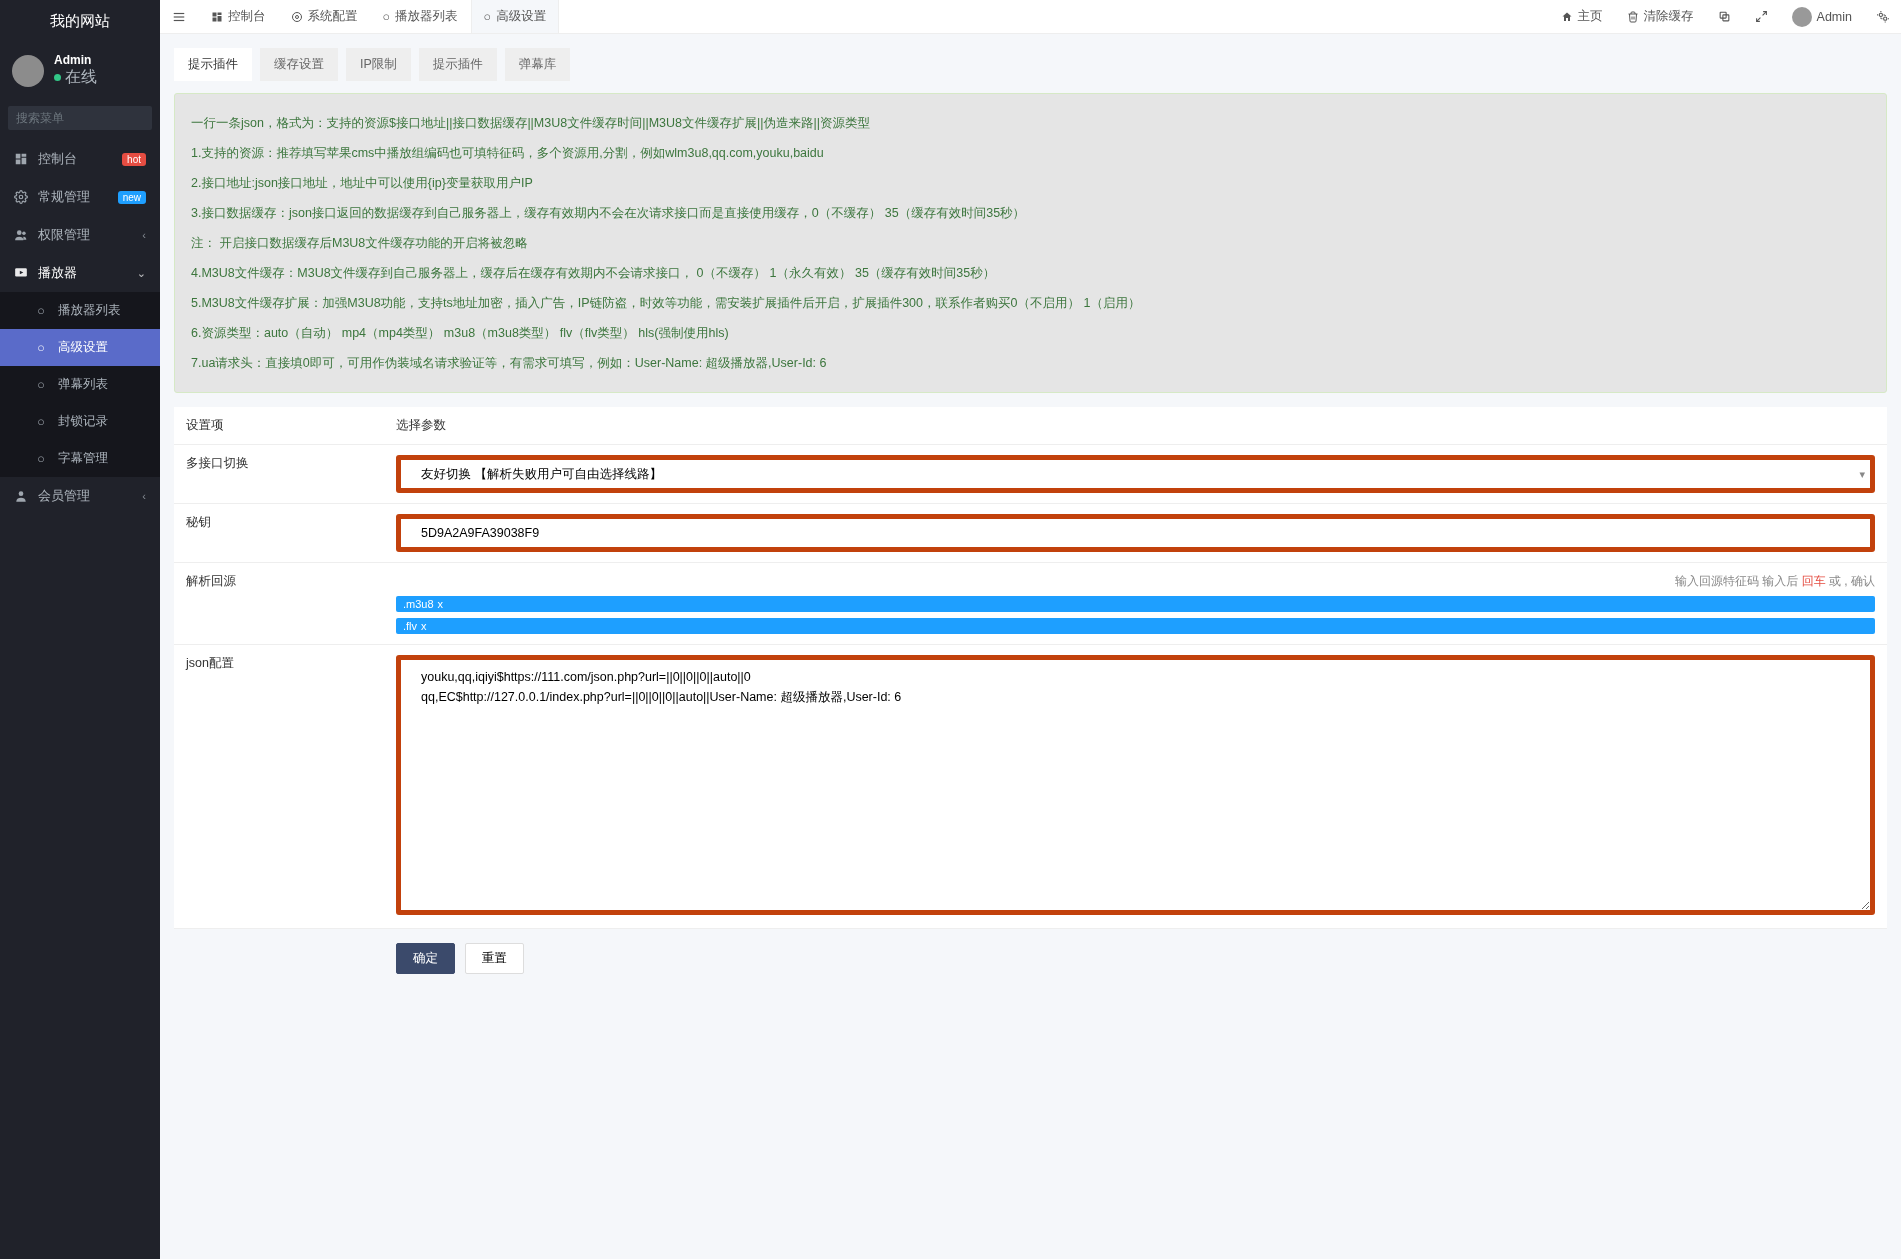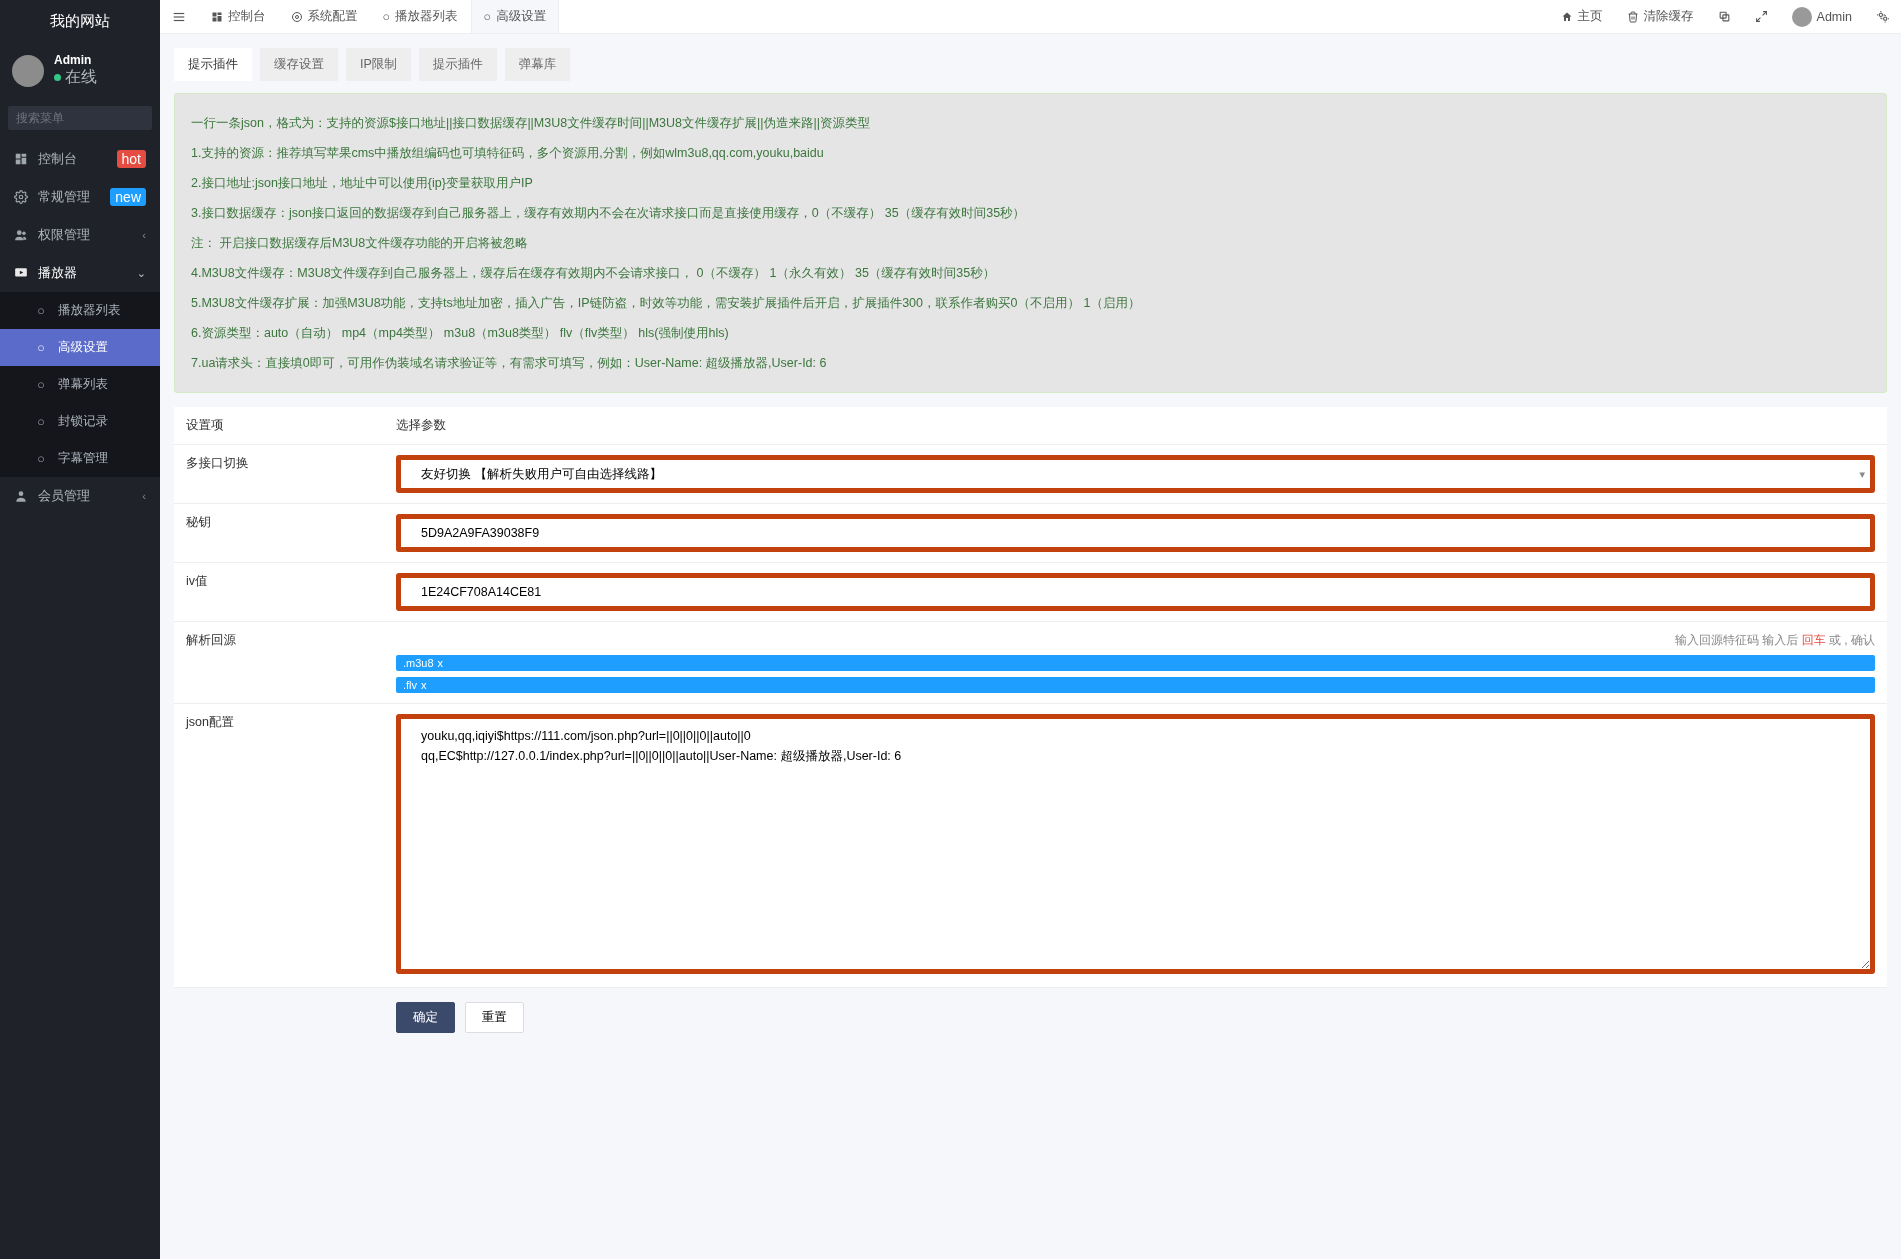--- a/index.html
+++ b/index.html
@@ -19,21 +19,21 @@
     .sidebar-search { margin: 8px 8px 10px; display: flex; align-items: center; background: #2f333d; border-radius: 2px; padding: 5px 8px; }
     .sidebar-search-input { flex:1; background: transparent; border: none; outline: none; color:#adb5bd; font-size:12px; }
     .sidebar-search-input::placeholder { color:#6c757d; }
     .menu-item { display: flex; align-items: center; padding: 10px 14px; cursor: pointer; color:#adb5bd; font-size:13px; gap: 10px; position: relative; }
     .menu-item.active-parent { color:#fff; }
     .menu-sub { background:#15161c; }
     .menu-sub .menu-item { padding-left: 34px; font-size:12.5px; }
     .menu-sub .menu-item.active { background:#5a6bc9; color:#fff; }
     .menu-icon { width:14px; height:14px; display:inline-flex; align-items:center; justify-content:center; opacity:.9; }
     .menu-caret { margin-left:auto; font-size:11px; opacity:.7; }
-    .tag { font-size:14px; padding:1px 5px; border-radius:3px; margin-left:auto; }
+    .tag { font-size:10px; padding:1px 5px; border-radius:3px; margin-left:auto; }
     .tag-hot { background:#e54d42; color:#fff; }
     .tag-new { background:#1e9fff; color:#fff; }
     
     
     .main { flex:1; display:flex; flex-direction:column; background:#f5f7fa; min-width:0; }
     
     
     .topbar { height:34px; background:#fff; border-bottom:1px solid #eee; display:flex; align-items:stretch; font-size:12.5px; color:#555; }
     .topbar-left, .topbar-right { display:flex; align-items:stretch; }
     .topbar-right { margin-left:auto; }
@@ -301,24 +301,20 @@
               <div class="select-wrap">
                 <select class="select">
                   <option>友好切换 【解析失败用户可自由选择线路】</option>
                 </select>
               </div>
             </td>
           </tr>
           <tr>
             <td>秘钥</td>
             <td><input class="input" value="5D9A2A9FA39038F9" style=""></td>
-          </tr>
-          <tr>
-            <td>iv值</td>
-            <td><input class="input" value="1E24CF708A14CE81" style=""></td>
           </tr>
           <tr>
             <td>解析回源</td>
             <td>
               <div class="hint-row">
                 <span>输入回源特征码 输入后 </span><span class="k">回车</span><span> 或 , 确认</span>
               </div>
               <div class="chips">
                 <span class="chip">
                     <span>.m3u8</span>

